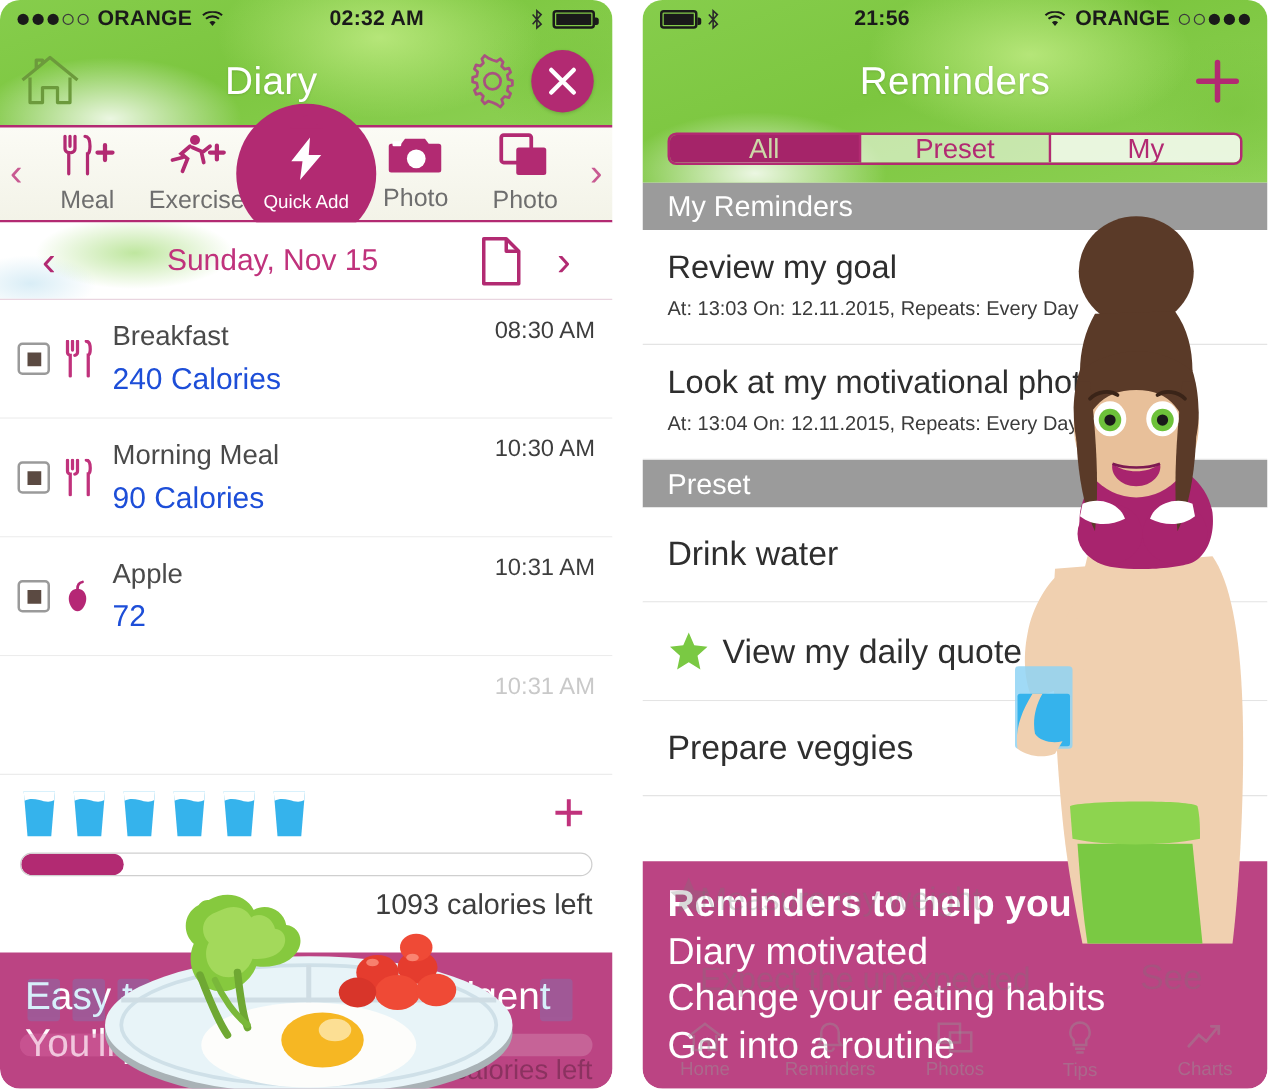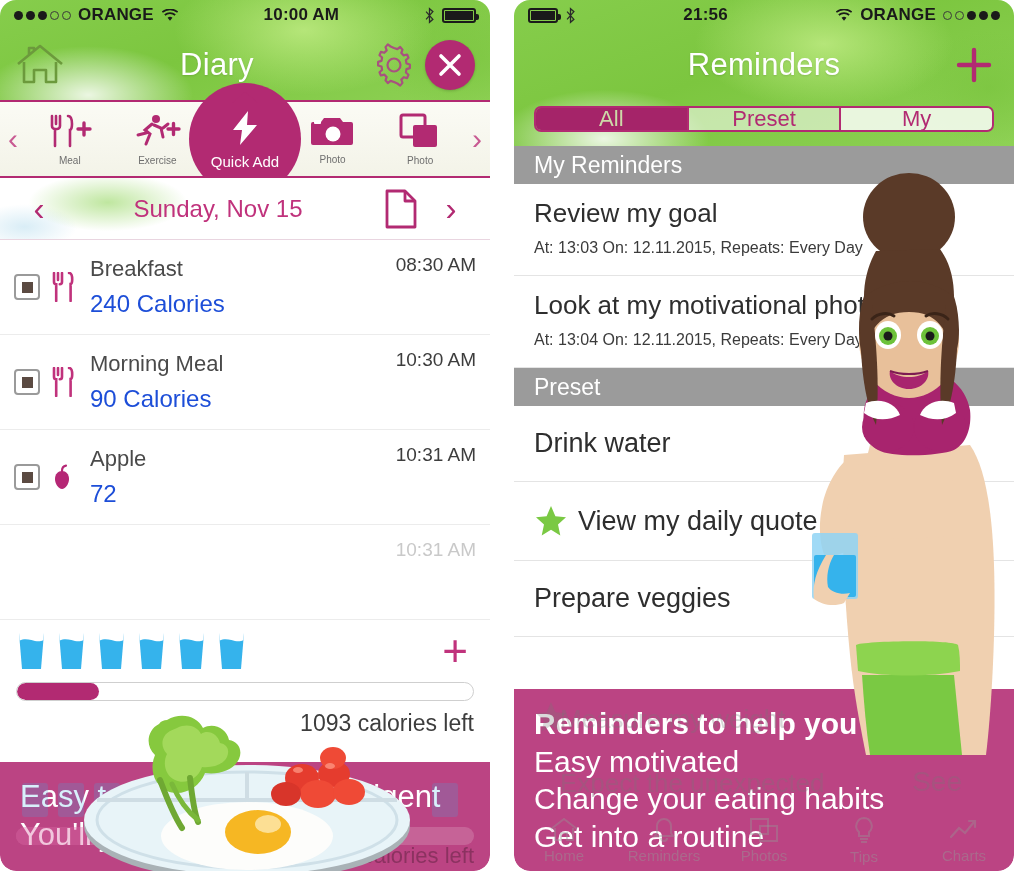--- a/index.html
+++ b/index.html
@@ -75,21 +75,21 @@
   }
   .tb-arrow {
     width: 26px; display: flex; align-items: center; justify-content: center;
     color: #c85a92; font-size: 30px; font-weight: 300; line-height: 1;
   }
   .tb-items { flex: 1; display: flex; align-items: center; height: 100%; }
   .tb-item {
     flex: 1; height: 100%; display: flex; flex-direction: column;
     align-items: center; justify-content: center; gap: 2px; position: relative;
   }
-  .tb-label { font-size: 10px; color: #6e6e6e; }
+  .tb-label { font-size: 20px; color: #6e6e6e; }
   .tb-item.primary { position: relative; }
   .tb-item.primary .bubble {
     position: absolute; left: 50%; top: 50%; transform: translate(-50%,-50%);
     width: 112px; height: 112px; border-radius: 50%; background: #b22a72; z-index: 0;
   }
   .tb-item.primary .notch {
     position: absolute; left: 50%; top: -10px; transform: translateX(-50%);
     width: 0; height: 0; border-left: 13px solid transparent;
     border-right: 13px solid transparent; border-bottom: 11px solid #b22a72; z-index: 1;
   }
@@ -209,21 +209,21 @@
               <i class="dot hollow"></i>
               <i class="dot hollow"></i>
           </span>
           <span>ORANGE</span>
           <svg class="wifi" viewBox="0 0 22 16">
             <path d="M11 14.5l-3-3.6a4.7 4.7 0 016 0z" fill="#1a1a1a"></path>
             <path d="M4.6 7.4a10 10 0 0112.8 0" stroke="#1a1a1a" stroke-width="2.1" fill="none"></path>
             <path d="M1.6 3.9a14.5 14.5 0 0118.8 0" stroke="#1a1a1a" stroke-width="2.1" fill="none"></path>
           </svg>
         </div>
-        <div class="sb-mid">10:00 AM</div>
+        <div class="sb-mid">02:32 AM</div>
         <div class="sb-right">
           <svg class="bt" viewBox="0 0 12 20">
             <path d="M2 5.5L10 14.5 6 18V2l4 3.5L2 14.5" stroke="#2a2a2a" stroke-width="1.5" fill="none"></path>
           </svg>
           <span class="batt"></span>
         </div>
       </div>
 
       <div class="navbar">
         <div class="icon-btn">
@@ -617,19 +617,19 @@
           <svg width="30" height="26" viewBox="0 0 30 26">
             <path d="M2 20l8-9 6 5 9-11M20 4h6v6" stroke="rgba(150,150,150,.40)" stroke-width="2.2" fill="none" stroke-linecap="round"></path>
           </svg>
           <span>Charts</span>
         </div>
       </div>
     </div>
 
     <div class="promo">
       <div class="promo-line bold">Reminders to help you to</div>
-      <div class="promo-line">Easy motivated</div>
+      <div class="promo-line">Diary motivated</div>
       <div class="promo-line">Change your eating habits</div>
       <div class="promo-line">Get into a routine</div>
     </div>
   </div>
 
 </div>
 
 </body></html>

